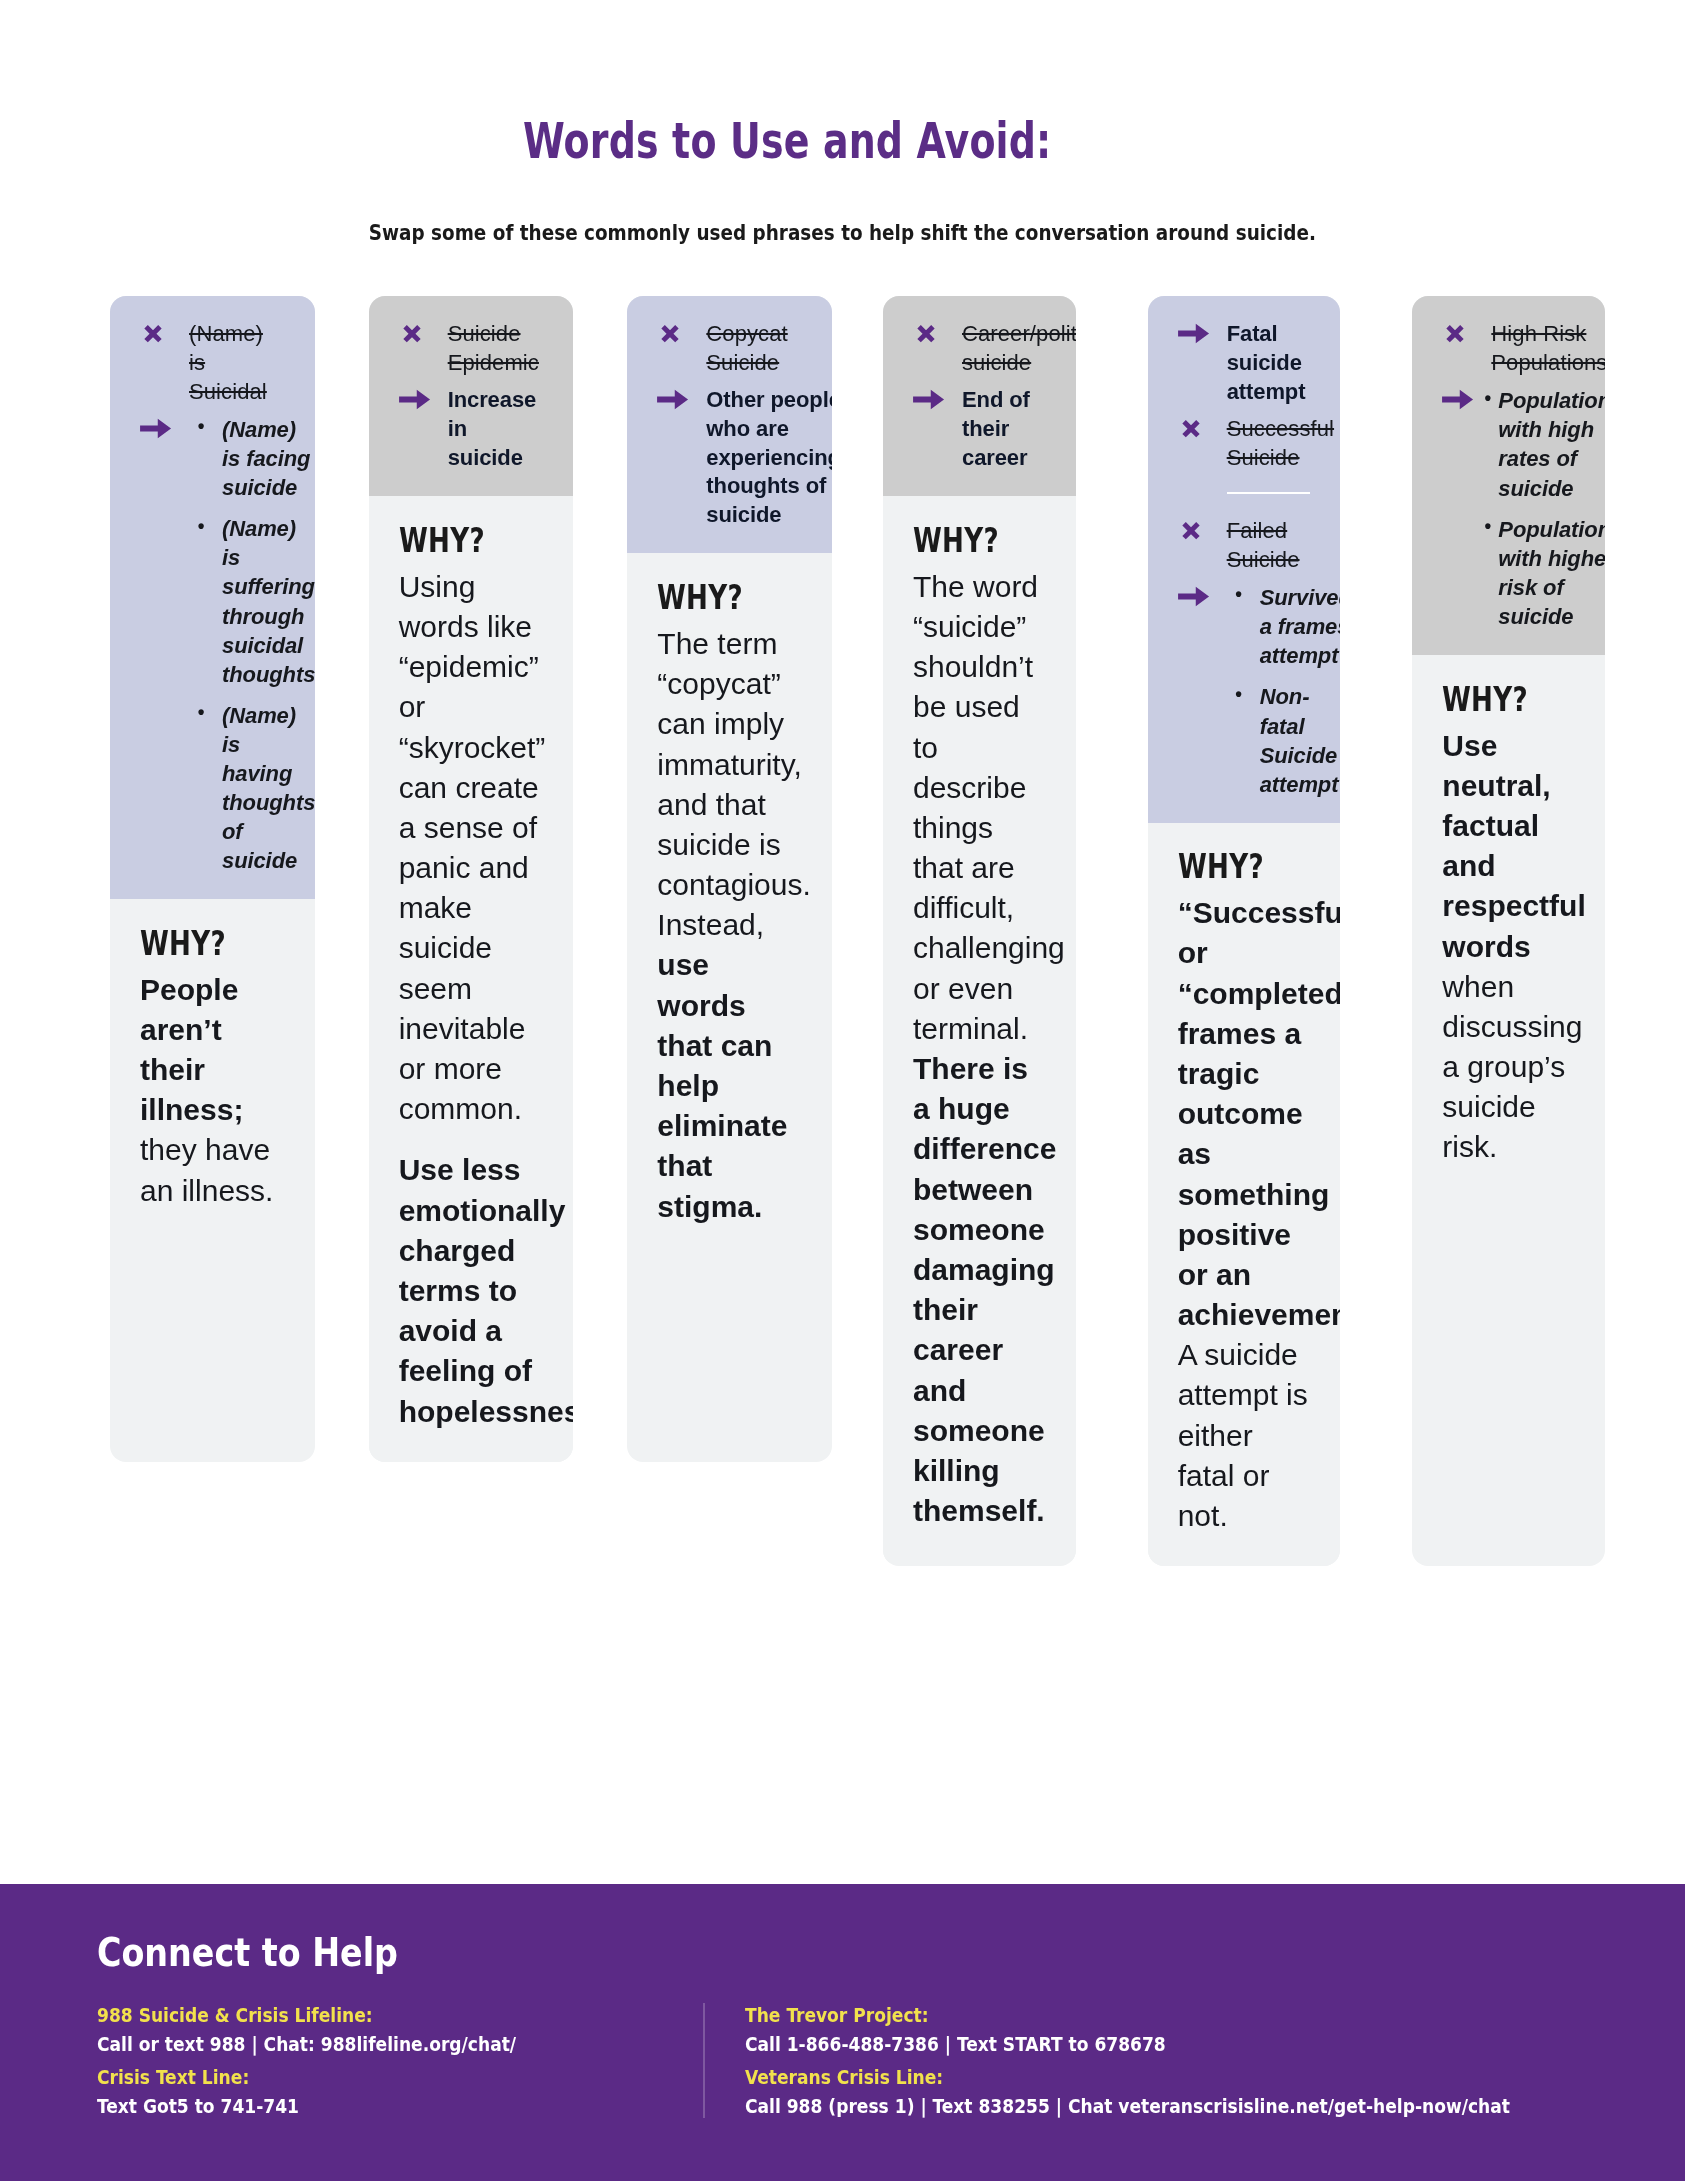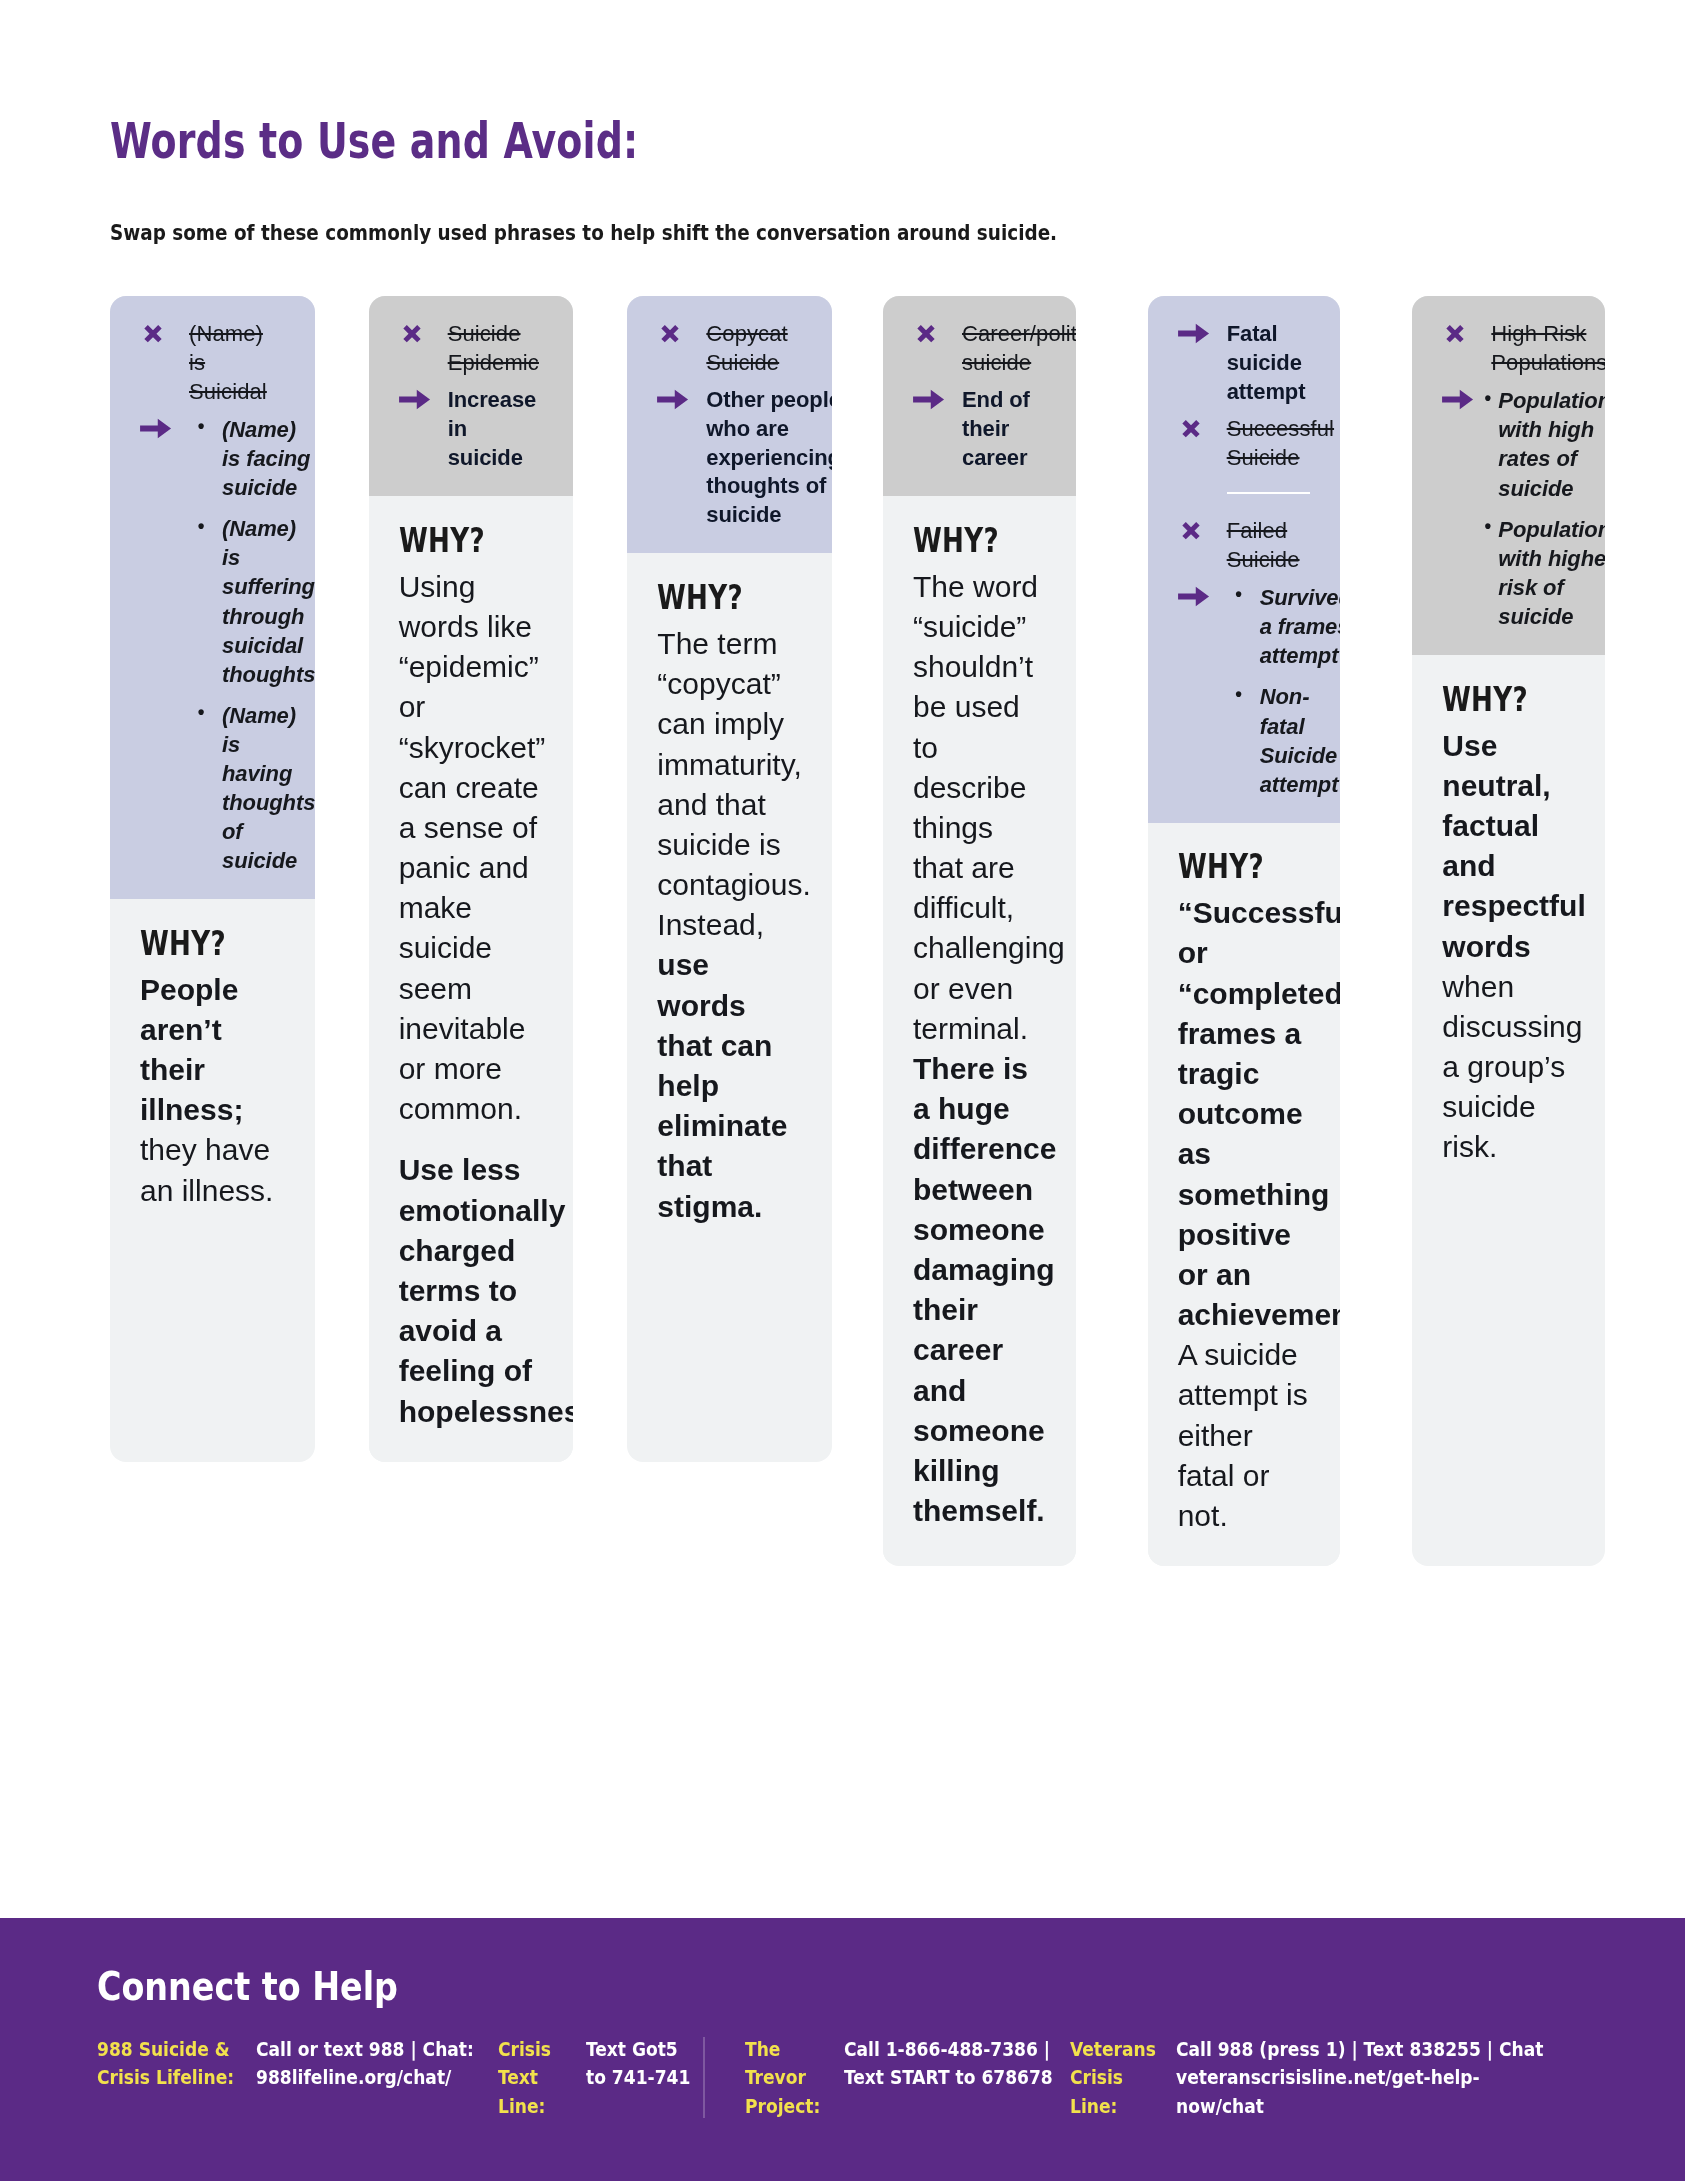--- a/index.html
+++ b/index.html
@@ -20,20 +20,21 @@
     position: relative;
     background: #ffffff;
     box-sizing: border-box;
     display: flex;
     flex-direction: column;
   }
 
   
   .header {
     padding: 116px 0 0 110px;
+    text-align: center;
   }
   .page-title {
     font-family: "Liberation Sans Narrow", "DejaVu Sans Condensed", "Liberation Sans", sans-serif;
     font-weight: bold;
     font-size: 49px;
     letter-spacing: 0.2px;
     color: #5b2d86;
     margin: 0;
     transform: scaleX(0.86);
     transform-origin: left center;
@@ -187,21 +188,21 @@
     margin: 0 0 26px 0;
     transform: scaleX(0.95);
     transform-origin: left center;
   }
   .footer-cols {
     display: flex;
     align-items: stretch;
   }
   .footer-col {
     display: flex;
-    flex-direction: row;
+    flex-direction: column;
     justify-content: center;
   }
   .footer-col.left  { width: 606px; flex: 0 0 606px; }
   .footer-sep {
     width: 1.8px;
     background: rgba(255,255,255,0.22);
     margin: 1.8px 40px 1.8px 0;
     flex: 0 0 1.8px;
   }
   .footer-col.right { flex: 1; }

